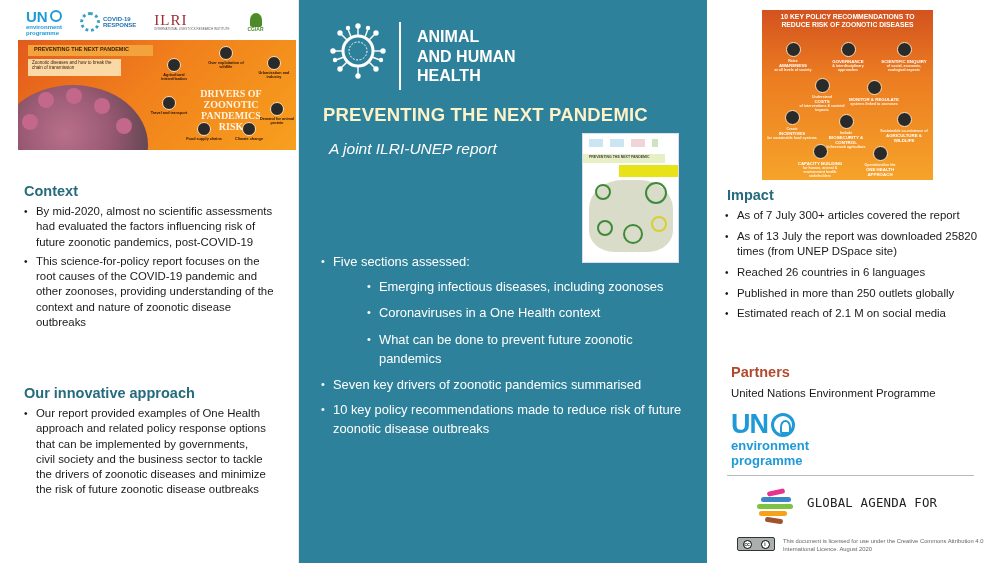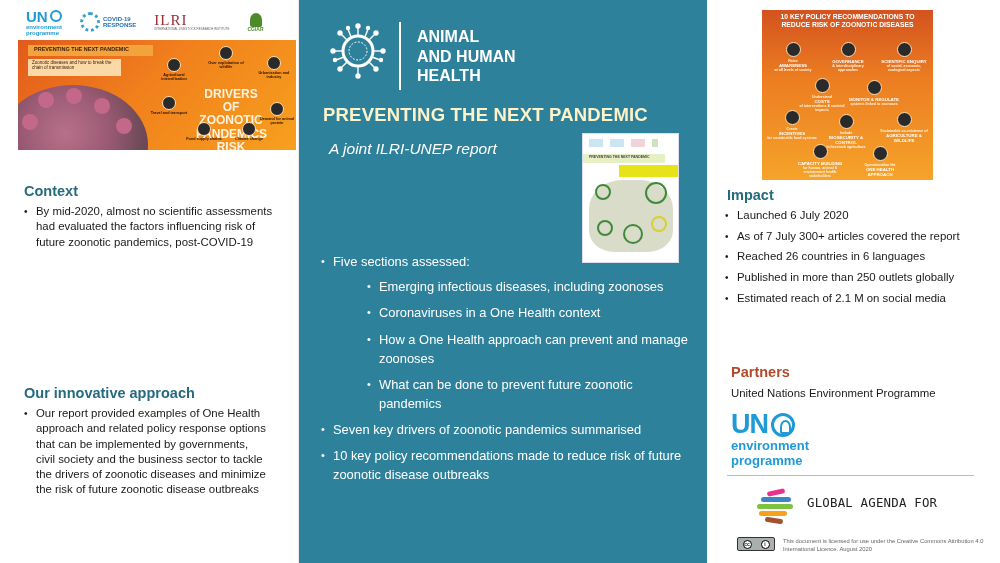--- a/index.html
+++ b/index.html
@@ -25,21 +25,21 @@
 
   .drivers-banner { position: absolute; left: 18px; top: 40px; width: 278px; height: 110px;
     background: linear-gradient(135deg, #e25a1c 0%, #f1801c 45%, #f7a01e 100%); overflow: hidden; }
   .drivers-title-bar { position: absolute; left: 10px; top: 5px; width: 125px; height: 11px; background: #f3a33b; }
   .drivers-title { position: absolute; left: 16px; top: 6px; font-size: 5.5px; font-weight: 700; color: #3b1a0a; }
   .drivers-subtitle-box { position: absolute; left: 10px; top: 19px; width: 93px; height: 17px; background: #fbd9a6; }
   .drivers-subtitle { position: absolute; left: 14px; top: 20px; width: 86px; font-size: 4.5px; color: #3b1a0a; line-height: 1.2; }
   .virus-blob { position: absolute; left: -20px; top: 45px; width: 150px; height: 120px; border-radius: 50%;
     background: radial-gradient(circle at 45% 40%, #b9708a 0%, #9a5a73 40%, #6f4a58 70%, #5a3d47 100%); }
   .virus-spike { position: absolute; width: 16px; height: 16px; border-radius: 50%; background: #c4688a; }
-  .drivers-center { position: absolute; left: 178px; top: 48px; width: 70px; text-align: center; font-size: 12px; font-weight: 700; color: #fff3e0; line-height: 1.1; }
+  .drivers-center { position: absolute; left: 178px; top: 48px; width: 70px; text-align: center; font-size: 10px; font-weight: 700; color: #fff3e0; line-height: 1.1; font-family: Liberation Serif, serif; }
   .driver-node { position: absolute; display: flex; flex-direction: column; align-items: center; }
   .driver-dot { width: 14px; height: 14px; border-radius: 50%; background: #2a2a2a; border: 1px solid #ffddb0; }
   .driver-label { font-size: 3.8px; font-weight: 700; color: #2a1409; text-align: center; line-height: 1.1; margin-top: 1px; width: 42px; }
 
   .section-heading { position: absolute; font-weight: 700; color: #256b7d; font-size: 14.5px; }
   .bullets { position: absolute; list-style: none; font-size: 11.4px; line-height: 15.3px; color: #1a1a1a; }
   .bullets li { position: relative; padding-left: 14px; margin-bottom: 4px; }
   .bullets li::before { content: "•"; position: absolute; left: 2px; top: 0; font-size: 10px; }
 
   
@@ -171,20 +171,21 @@
     </div>
     <div class="driver-node" style="left:210px;top:82px">
       <span class="driver-dot"></span>
       <span class="driver-label">Climate change</span>
     </div>
   </div>
 
   <div class="section-heading" style="left:24px;top:183px">Context</div>
   <ul class="bullets" style="left:22px;top:204px;width:260px">
     <li>By mid-2020, almost no scientific assessments had evaluated the factors influencing risk of future zoonotic pandemics, post-COVID-19</li>
+    <li>This science-for-policy report focuses on the root causes of the COVID-19 pandemic and other zoonoses, providing understanding of the context and nature of zoonotic disease outbreaks</li>
   </ul>
 
   <div class="section-heading" style="left:24px;top:385px">Our innovative approach</div>
   <ul class="bullets" style="left:22px;top:406px;width:245px">
     <li>Our report provided examples of One Health approach and related policy response options that can be implemented by governments, civil society and the business sector to tackle the drivers of zoonotic diseases and minimize the risk of future zoonotic disease outbreaks</li>
   </ul>
 </div>
 
 <div class="center">
   <svg class="theme-logo" viewBox="0 0 58 58">
@@ -243,21 +244,20 @@
     <span class="cover-leaf" style="left:68px;top:82px;border-color:#d8d030"></span>
     <span class="cover-leaf" style="left:14px;top:86px"></span>
   </div>
 
   <ul class="center-bullets">
     <li>
       <span>Five sections assessed:</span>
       <ul class="sub-bullets">
         <li>Emerging infectious diseases, including zoonoses</li>
         <li>Coronaviruses in a One Health context</li>
-        <li>How a One Health approach can prevent and manage zoonoses</li>
         <li>What can be done to prevent future zoonotic pandemics</li>
       </ul>
     </li>
     <li>Seven key drivers of zoonotic pandemics summarised</li>
     <li>10 key policy recommendations made to reduce risk of future zoonotic disease outbreaks</li>
   </ul>
 </div>
 
 <div class="right">
   <div class="policy-banner">
@@ -302,22 +302,22 @@
       <span class="policy-label"><b>CAPACITY BUILDING</b><br><span>for human, animal &amp; environment health stakeholders</span></span>
     </div>
     <div class="policy-node" style="left:92px;top:136px">
       <span class="policy-dot"></span>
       <span class="policy-label"><span>Operationalize the</span><br><b>ONE HEALTH APPROACH</b></span>
     </div>
   </div>
 
   <div class="impact-heading">Impact</div>
   <ul class="impact-list">
-    <li>Launched 6 July 2020</li>
     <li>As of 7 July 300+ articles covered the report</li>
+    <li>As of 13 July the report was downloaded 25820 times (from UNEP DSpace site)</li>
     <li>Reached 26 countries in 6 languages</li>
     <li>Published in more than 250 outlets globally</li>
     <li>Estimated reach of 2.1 M on social media</li>
   </ul>
 
   <div class="partners-heading">Partners</div>
   <div class="partners-name">United Nations Environment Programme</div>
   <div class="unep-logo">
     <div class="unep-top">
         <span>UN</span>

